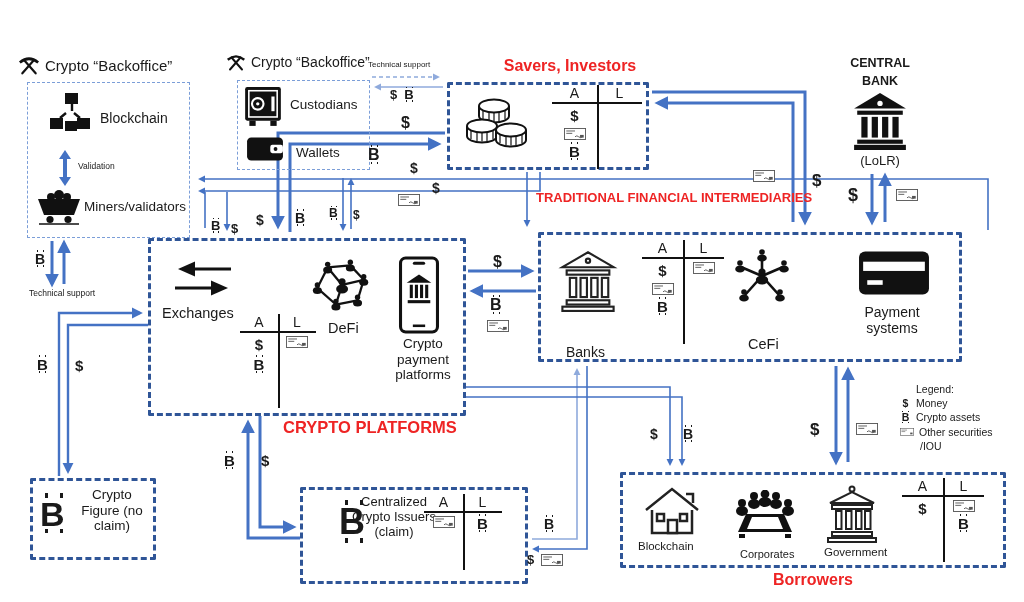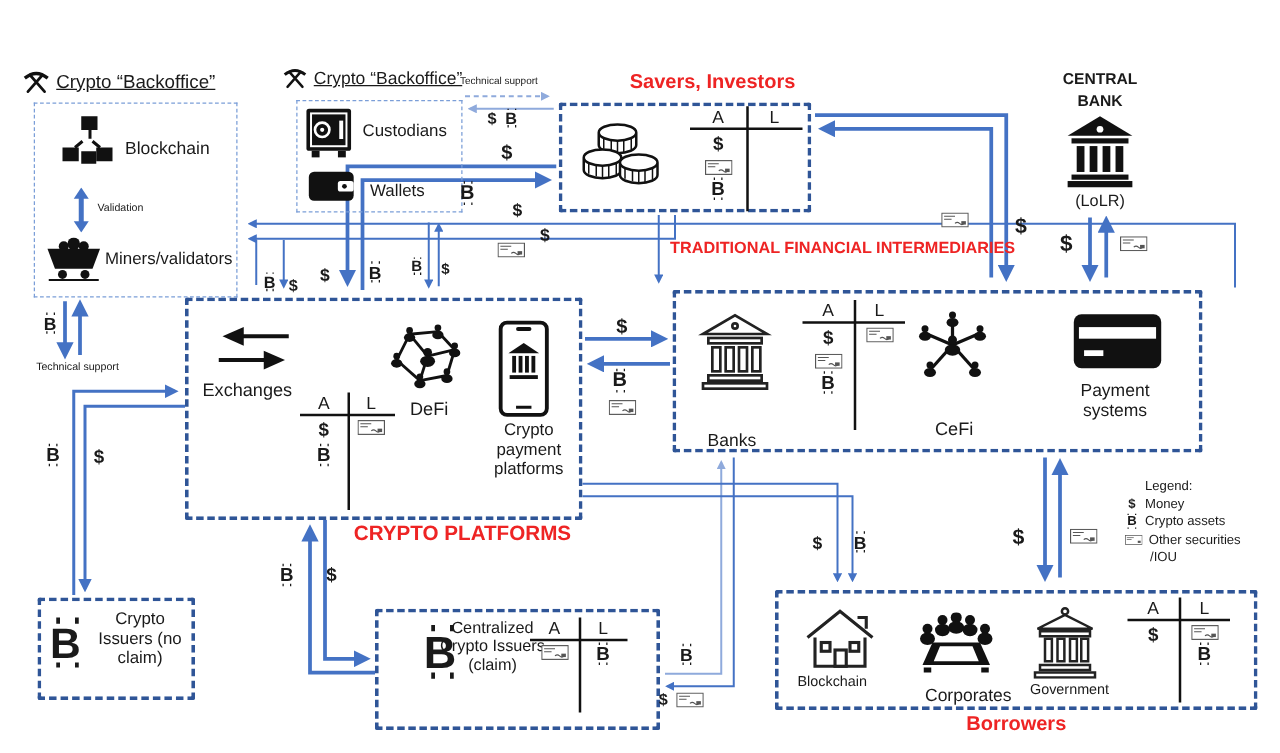--- a/index.html
+++ b/index.html
@@ -4,21 +4,21 @@
 <style>
 :root{--arrow:#4472c4;--arrow-light:#8faadc;--red:#ee2424;--border:#2f5597;--ink:#1a1a1a;}
 *{margin:0;padding:0;box-sizing:border-box;}
 body{width:1024px;height:602px;background:#fff;font-family:"Liberation Sans","DejaVu Sans",sans-serif;color:var(--ink);overflow:hidden;}
 #canvas{position:relative;width:1024px;height:602px;background:#fff;}
 .abs{position:absolute;}
 .title{width:1024px;top:8px;left:0;text-align:center;font-size:13px;color:#8f8f8f;}
 .dashbox{border:3px dashed var(--border);border-radius:2px;}
 .dotbox{border:1.5px dashed #7b9ed8;}
 .redlab{color:var(--red);font-weight:bold;}
-.hdr-bo{display:flex;align-items:center;gap:5px;font-size:15px;text-decoration:underline;}
+.hdr-bo{display:flex;align-items:center;gap:5px;font-size:15px;}
 .lbl{font-size:13.5px;line-height:1.15;text-align:center;}
 .small{font-size:8.5px;}
 .mny{font-weight:600;}
 .btc{position:relative;display:inline-block;line-height:1;font-weight:600;}
 .btc::before,.btc::after{content:"";position:absolute;left:22%;width:46%;height:0.13em;border-left:0.10em solid currentColor;border-right:0.10em solid currentColor;}
 .btc::before{top:-0.11em;}
 .btc::after{bottom:-0.07em;}
 .flab{display:flex;gap:7px;align-items:center;line-height:1;}
 .tacc .vline{position:absolute;left:50%;top:0;bottom:0;width:1.5px;background:#111;}
 .tacc .hline{position:absolute;top:17px;left:0;right:0;height:1.5px;background:#111;}
@@ -365,21 +365,21 @@
     <line x1="14" y1="68" x2="26" y2="68" stroke="#111" stroke-width="2.5"></line>
   </svg>
   <div class="abs lbl" style="left:384px;top:336px;width:78px">Crypto payment platforms</div>
 
   
   <div class="abs small ctext" style="left:14px;top:288px;width:96px">Technical support</div>
 
   
   <div class="abs dashbox" style="left:30px;top:478px;width:126px;height:82px"></div>
   <span class="abs btc" style="left:40px;top:496px;font-size:34px">B</span>
-  <div class="abs lbl" style="left:72px;top:487px;width:80px;font-size:13.5px">Crypto Issuers (no claim)</div>
+  <div class="abs lbl" style="left:72px;top:487px;width:80px;font-size:13.5px">Crypto Figure (no claim)</div>
 
   
   <div class="abs dashbox" style="left:300px;top:487px;width:228px;height:97px"></div>
   <span class="abs btc" style="left:310px;top:504px;font-size:36px">B</span>
   <div class="abs lbl" style="left:352px;top:495px;width:84px;font-size:13px">Centralized Crypto Issuers (claim)</div>
   <div class="abs tacc" style="left:424px;top:494px;width:78px;height:76px">
       <div class="vline"></div>
       <div class="hline"></div>
       <div class="hdr a">A</div>
       <div class="hdr l">L</div>
@@ -422,21 +422,21 @@
       <circle cx="10" cy="13" r="4"></circle>
         <ellipse cx="10" cy="21" rx="6" ry="5"></ellipse>
       <circle cx="56" cy="13" r="4"></circle>
         <ellipse cx="56" cy="21" rx="6" ry="5"></ellipse>
       <path d="M14 24 L52 24 L60 42 L6 42 Z"></path>
       <rect x="7" y="44" width="6" height="4"></rect>
         <rect x="53" y="44" width="6" height="4"></rect>
     </g>
     <path d="M20 27 L46 27 L51 39 L15 39 Z" fill="#fff"></path>
   </svg>
-  <div class="abs" style="left:740px;top:548px;font-size:14px">Corporates</div>
+  <div class="abs" style="left:740px;top:548px;font-size:11px">Corporates</div>
   <svg class="abs" style="left:820px;top:485px" width="64" height="58" viewBox="0 0 64 58">
     <g fill="none" stroke="#222" stroke-width="2">
       <circle cx="32" cy="4" r="2.5"></circle>
         <path d="M10 18 L32 7 L54 18 Z"></path>
       <rect x="12" y="20" width="40" height="4"></rect>
       <rect x="16" y="26" width="5.5" height="18"></rect>
         <rect x="26" y="26" width="5.5" height="18"></rect>
         <rect x="36" y="26" width="5.5" height="18"></rect>
         <rect x="45" y="26" width="5.5" height="18"></rect>
       <rect x="12" y="47" width="40" height="4"></rect>

